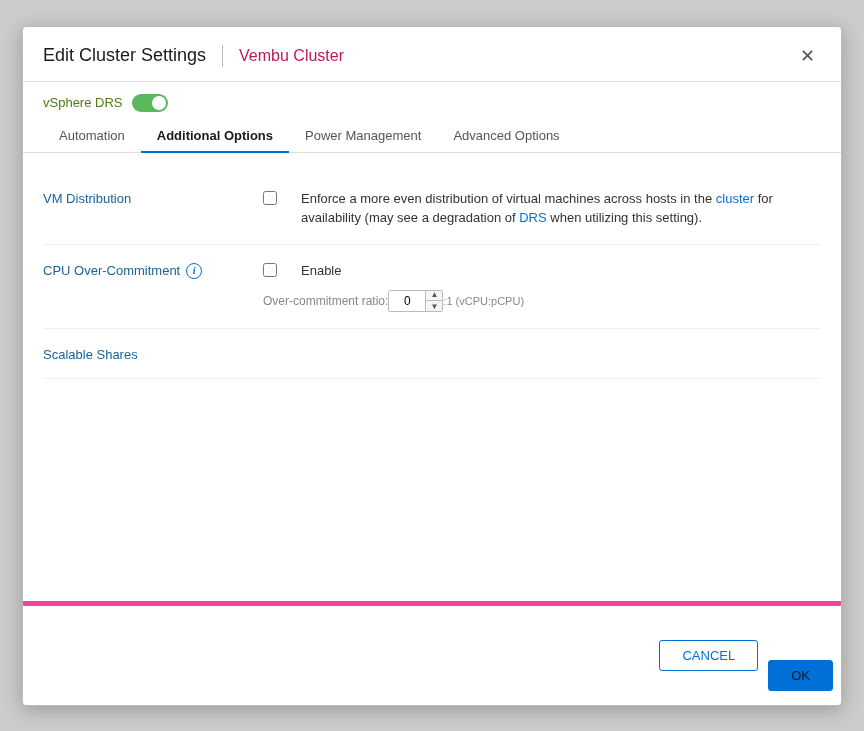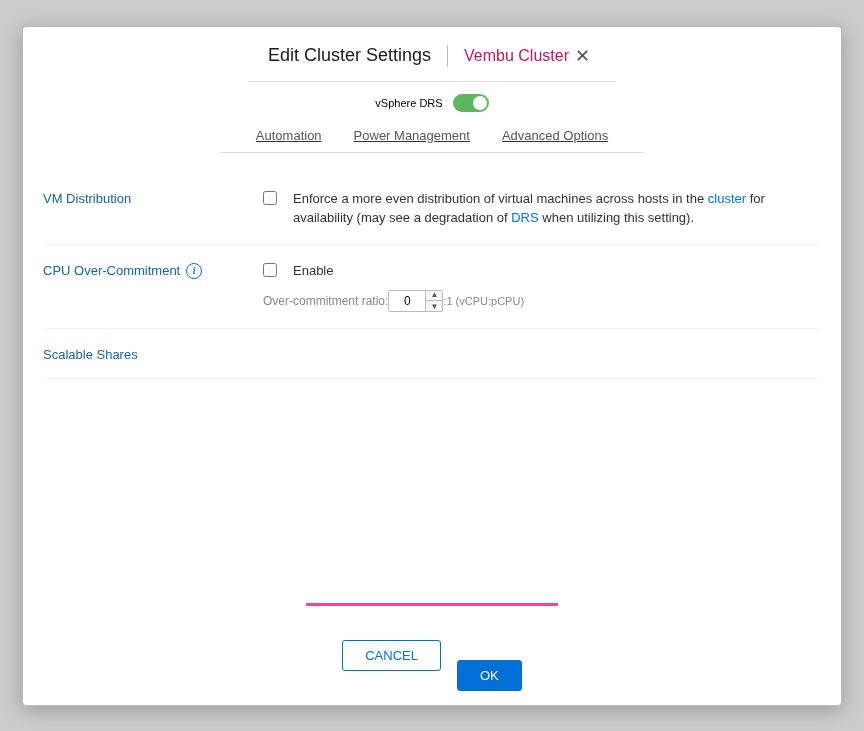--- a/index.html
+++ b/index.html
@@ -16,21 +16,20 @@
     .dialog {
       background: #fff;
       border: 1px solid #bbb;
       border-radius: 4px;
       width: 820px;
       min-height: 680px;
       display: flex;
       flex-direction: column;
       box-shadow: 0 4px 20px rgba(0,0,0,0.25);
       position: relative;
-      align-items: center;
     }
     .dialog-header {
       display: flex;
       align-items: center;
       padding: 18px 20px 14px 20px;
       border-bottom: 1px solid #e0e0e0;
     }
     .dialog-title {
       font-size: 18px;
       font-weight: 400;
@@ -57,22 +56,22 @@
       padding: 2px 6px;
       line-height: 1;
     }
     .vsphere-drs-row {
       display: flex;
       align-items: center;
       padding: 12px 20px 8px 20px;
       gap: 10px;
     }
     .vsphere-label {
-      font-size: 11px;
-      color: #000000;
+      font-size: 13px;
+      color: #4d7c0f;
     }
     .toggle {
       width: 36px;
       height: 18px;
       background: #5cb85c;
       border-radius: 9px;
       position: relative;
       cursor: pointer;
       display: inline-block;
     }
@@ -85,21 +84,20 @@
       border-radius: 50%;
       top: 2px;
       right: 2px;
       transition: 0.2s;
     }
     .tabs {
       display: flex;
       border-bottom: 1px solid #ddd;
       padding: 0 20px;
       gap: 0;
-      text-decoration: underline;
     }
     .tab {
       padding: 8px 16px;
       cursor: pointer;
       font-size: 13px;
       color: #555;
       border-bottom: 2px solid transparent;
       margin-bottom: -1px;
       white-space: nowrap;
     }
@@ -131,21 +129,21 @@
       gap: 6px;
     }
     .setting-content {
       flex: 1;
       font-size: 13px;
       color: #333;
     }
     .checkbox-row {
       display: flex;
       align-items: flex-start;
-      gap: 16px;
+      gap: 24px;
     }
     .checkbox-row input[type="checkbox"] {
       margin-top: 2px;
       width: 14px;
       height: 14px;
       cursor: pointer;
       flex-shrink: 0;
     }
     .checkbox-text {
       line-height: 1.5;
@@ -217,38 +215,38 @@
       font-style: italic;
       color: #0070d8;
       cursor: pointer;
       font-family: Georgia, serif;
       font-weight: bold;
     }
     .dialog-footer {
       display: flex;
       justify-content: flex-end;
       align-items: center;
-      padding: 14px 36px;
-      gap: 16px;
-      border-top: 3px solid #ec4899;
+      padding: 14px 8px;
+      gap: 10px;
+      border-top: 5px solid #ec4899;
     }
     .btn-cancel {
       background: #fff;
       border: 1px solid #0070d8;
       color: #0070d8;
       padding: 7px 22px;
       border-radius: 3px;
       cursor: pointer;
       font-size: 13px;
       font-weight: 500;
     }
     .btn-ok {
       background: #0070d8;
       border: 1px solid #0070d8;
-      color: #fef9c3;
+      color: #0f172a;
       padding: 7px 22px;
       border-radius: 3px;
       cursor: pointer;
       font-size: 13px;
       font-weight: 500;
       margin-top: 40px;
     }
   </style>
 </head>
 <body>
@@ -262,20 +260,21 @@
     <button class="close-btn">✕</button>
   </div>
 
   <div class="vsphere-drs-row">
     <span class="vsphere-label">vSphere DRS</span>
     <div class="toggle"></div>
   </div>
 
   <div class="tabs">
     <div class="tab">Automation</div>
+    <div class="tab active">Additional Options</div>
     <div class="tab">Power Management</div>
     <div class="tab">Advanced Options</div>
   </div>
 
   <div class="content">
 
     <div class="setting-row">
       <div class="setting-label">
         <span>VM Distribution</span>
       </div>

